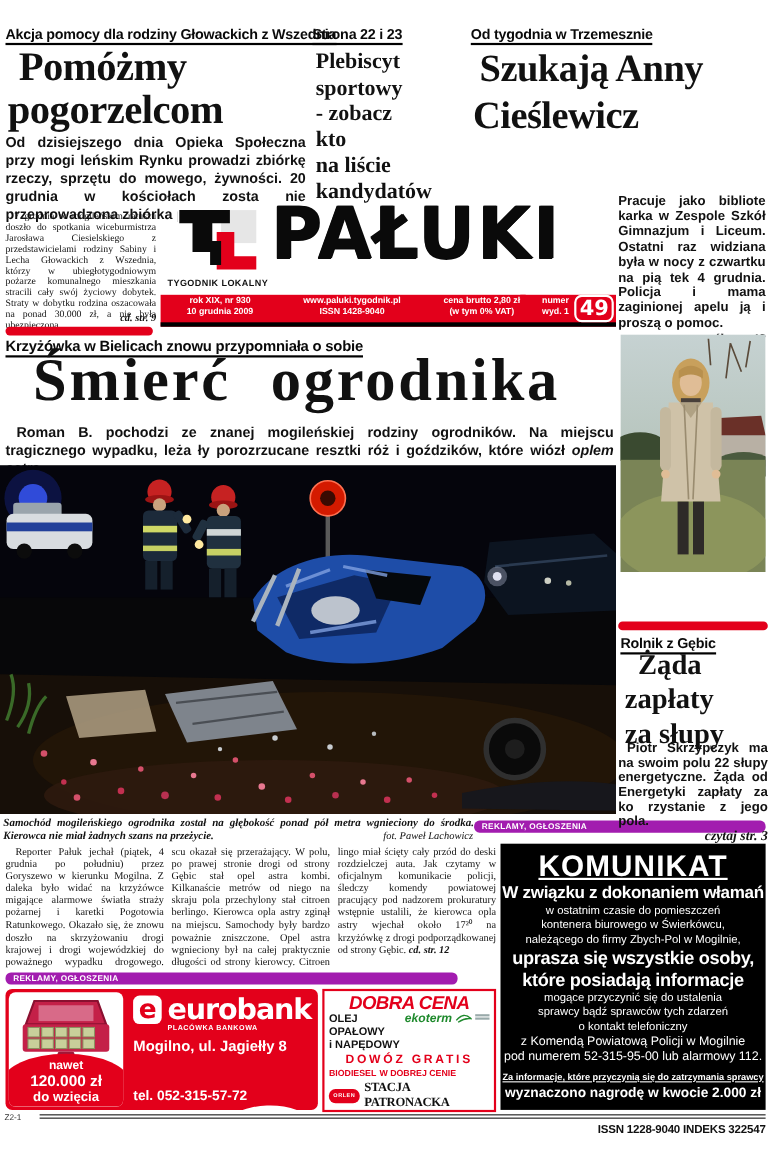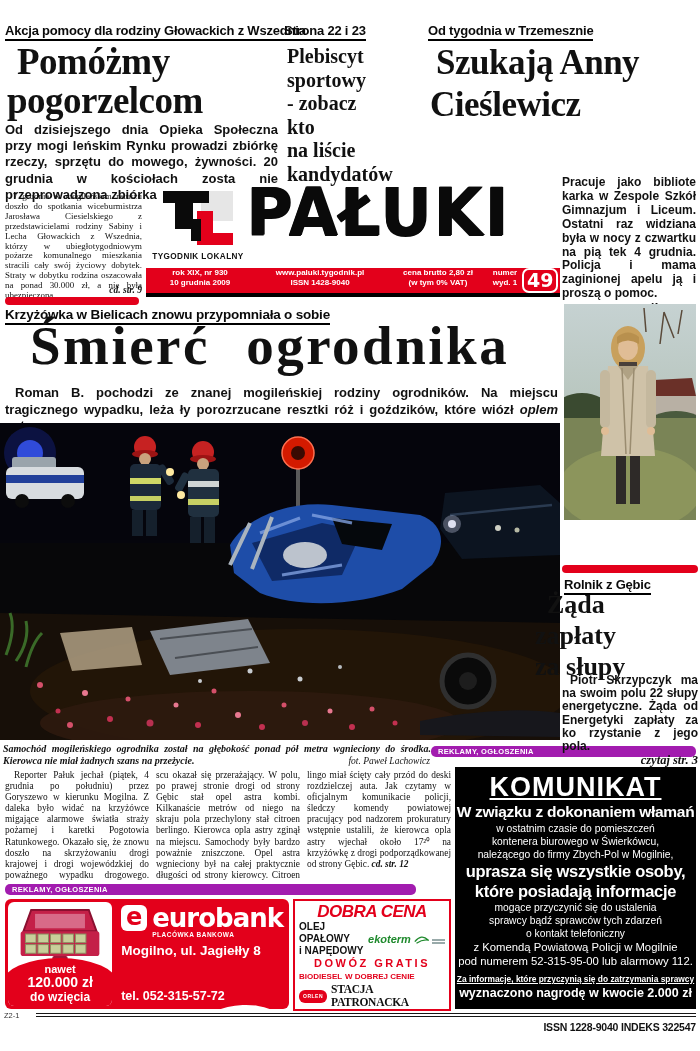--- a/index.html
+++ b/index.html
@@ -67,21 +67,21 @@
   .cont-inline { font:italic bold 9.4px "Liberation Serif", serif; }
   .reklamy { position:absolute; background:#a21caf; border-radius:5px; color:#fff;
              font:bold 7.5px/11px "Liberation Sans", sans-serif; padding-left:7px; letter-spacing:0.3px; }
   .rkl { left:5px; top:884px; width:411px; height:11px; }
   .rkr { left:431px; top:746px; width:265px; height:11px; }
   
   .annaphoto { left:564px; top:304px; width:132px; height:216px; display:block; }
   .annacap { left:562px; top:523px; width:136px; font:italic bold 10px/13px "Liberation Serif", serif; }
   .rb2 { left:562px; top:565px; width:136px; height:8px; }
   .k5 { left:564px; top:577px; }
-  .h5 { left:535px; top:589px; width:130px; font:bold 26px/31px "Liberation Serif", serif; }
+  .h5 { left:568px; top:589px; width:130px; font:bold 26px/31px "Liberation Serif", serif; }
   .h5 .ln1 { margin-left:12px; }
   .sbody { left:562px; top:674px; width:136px; font:bold 12px/13.2px "Liberation Sans", sans-serif; text-align:justify; text-indent:8px; }
   .scont { text-align:right; font:italic bold 12.5px/15px "Liberation Serif", serif; }
   
   .eurobank { left:5px; top:899px; width:284px; height:110px; background:#e3001b; border-radius:6px; display:flex; overflow:hidden; }
   .eb-left { width:106px; background:#fff; border-radius:6px; margin:3px; position:relative; overflow:hidden; }
   .eb-case { display:block; margin:4px auto 0; }
   .eb-red-bottom { position:absolute; bottom:0; left:-6px; right:-6px; height:48px; background:#e3001b;
                    border-radius:50% 50% 0 0 / 26px 26px 0 0; color:#fff; text-align:center; padding-top:5px; }
   .eb-nawet { font:bold 11px/12px "Liberation Sans", sans-serif; }
@@ -96,21 +96,21 @@
   .eb-addr { font:bold 13.5px/17px "Liberation Sans", sans-serif; margin-top:3px; white-space:nowrap; }
   .eb-tel { font:bold 12.5px/14px "Liberation Sans", sans-serif;margin-top:30px; }
   .eb-bottom { display:flex; margin-top:2px; align-items:center; gap:2px; }
   .eb-hours { flex:1; font:bold 6.5px/8.2px "Liberation Sans", sans-serif; }
   .eb-oval { background:#fff; color:#e3001b; border-radius:50%; padding:5px 9px; text-align:center;
              font:bold 13px/14px "Liberation Sans", sans-serif; transform:rotate(-2deg); white-space:nowrap; }
   
   .dobra { left:293px; top:899px; width:158px; height:112px; background:#fff; border:2px solid #e3001b;
            padding:2px 4px; overflow:hidden; }
   .dc-title { color:#e3001b; font:italic bold 17px/18px "Liberation Sans", sans-serif; text-align:center; letter-spacing:-0.5px; }
-  .dc-row1 { font:bold 10px/12px "Liberation Sans", sans-serif; display:flex; align-items:flex-end; gap:3px; }
+  .dc-row1 { font:bold 10px/12px "Liberation Sans", sans-serif; display:flex; align-items:flex-start; gap:3px; }
   .dc-eko { color:#1f8a2d; font:italic bold 11px/11px "Liberation Sans", sans-serif; }
   .dc-mini { display:inline-block; width:16px; }
   .dc-mini i { display:block; height:2px; background:#9aa; margin:1px 0; }
   .dc-row2 { font:bold 10px/12px "Liberation Sans", sans-serif; }
   .dc-dowoz { color:#e3001b; font:bold 11px/13px "Liberation Sans", sans-serif; letter-spacing:2.5px; text-align:center; }
   .dc-bio { font:bold 10px/12px "Liberation Sans", sans-serif; }
   .dc-bio span { color:#e3001b; font:bold 8px "Liberation Sans", sans-serif; }
   .dc-orlen-row { display:flex; align-items:center; gap:4px; margin-top:1px; }
   .dc-orlen { width:30px; height:13px; background:#e3001b; border-radius:6px; color:#fff; text-align:center;
               font:bold 5px/13px "Liberation Sans", sans-serif; letter-spacing:0.5px; }

